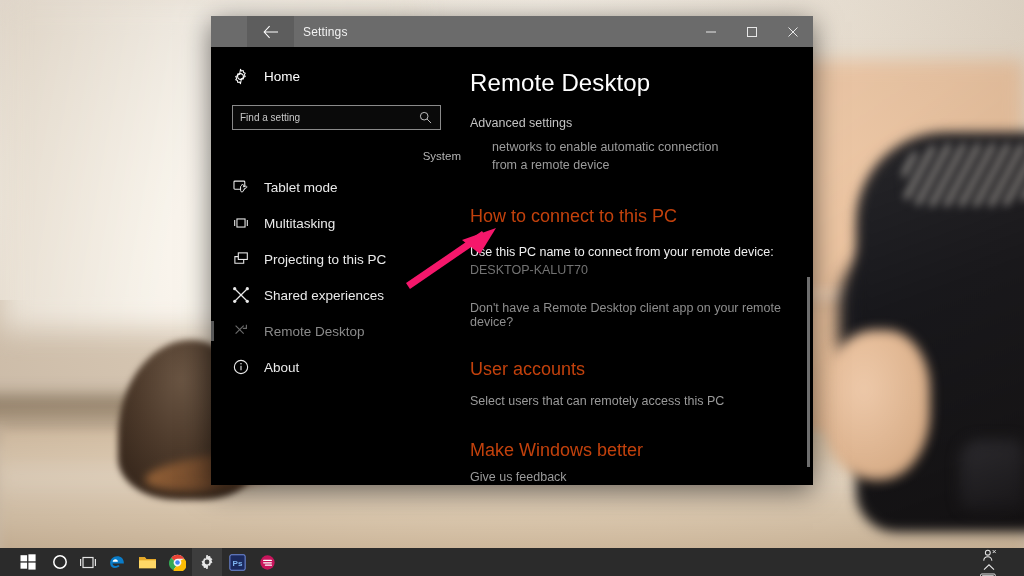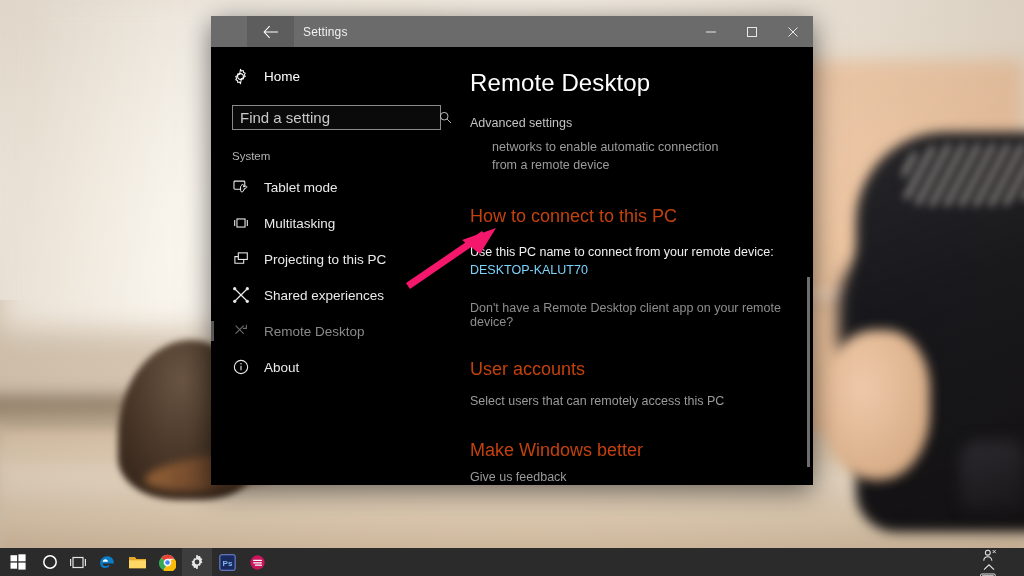--- a/index.html
+++ b/index.html
@@ -139,27 +139,27 @@
   #home-row .nav-ico { width:26px; display:flex; align-items:center; }
   #home-label { font-size:13.5px; color:#fff; margin-left:6px; }
 
   #search-wrap { padding:14px 20px 0 21px; }
   #search-box {
     height:25px; border:1px solid #8a8a8a; background:#0a0a0a;
     display:flex; align-items:center; padding:0 7px;
   }
   #search-input {
     flex:1; background:transparent; border:none; outline:none;
-    font-family:"Liberation Sans",sans-serif; font-size:15px; color:#d5d5d5;
+    font-family:"Liberation Sans",sans-serif; font-size:10px; color:#d5d5d5;
   }
   #search-input::placeholder { color:#c9c9c9; opacity:1; }
   #search-icon { width:15px; display:flex; align-items:center; justify-content:center; cursor:pointer; }
 
   #section-label {
-    margin:20px 0 7px 21px; font-size:11.5px; color:#b4b4b4;
+    margin:20px 0 7px 21px; font-size:11.5px; color:#b4b4b4;text-align:right;
   }
   .nav-item {
     display:flex; align-items:center; height:36px; padding-left:21px;
     cursor:pointer; position:relative;
   }
   .nav-item .nav-ico { width:26px; display:flex; align-items:center; }
   .nav-item .nav-label { font-size:13.5px; color:#eaeaea; margin-left:6px; white-space:nowrap; }
   .nav-item.selected .nav-label { color:#8a8a8a; }
   .nav-item.selected .nav-ico svg { opacity:.45; }
   .nav-item.selected::before {
@@ -168,38 +168,38 @@
 
   
   #content { flex:1; position:relative; padding:22px 0 0 9px; }
   #page-title-el { font-size:24px; font-weight:400; color:#fff; letter-spacing:.1px; }
   .sub-line { font-size:12.5px; color:#9c9c9c; margin-left:22px; line-height:18px; }
   #advanced-settings { font-size:12.5px; color:#c2c2c2; margin-top:19px; cursor:pointer; }
   .sec-head { font-size:18px; font-weight:normal; color:#c2410c; }
   .body-strong { font-size:12.5px; color:#f0f0f0; }
   .body-dim { font-size:12.5px; color:#9a9a9a; }
   .link-dim { font-size:12.5px; color:#8e8e8e; cursor:pointer; }
-  #pc-name { font-size:12.5px; color:#7dd3fc; margin-top:4px; }
+  #pc-name { font-size:12.5px; color:#737373; margin-top:4px; }
 
   #content-scrollbar {
     position:absolute; right:3px; top:0; width:3px; height:438px;
   }
   #content-scroll-thumb {
     position:absolute; right:0; top:230px; width:3px; height:190px; background:#6e6e6e;
   }
 
   
   #annotation-arrow { position:absolute; left:400px; top:228px; pointer-events:none; }
 
   
   #taskbar {
     position:absolute; left:0; bottom:0; width:1024px; height:28px;
     background:#2b2b2b; display:flex; align-items:center;
   }
-  #taskbar-left { display:flex; align-items:center; height:24px; }
+  #taskbar-left { display:flex; align-items:center; height:24px;padding-left:10px; }
   .tb-btn {
     width:28px; height:28px; display:flex; align-items:center; justify-content:center;
     cursor:pointer;
   }
   #start-button { width:36px; }
   .tb-app { width:30px; height:28px; display:flex; align-items:center; justify-content:center; cursor:pointer; }
   .tb-app.active { background:#3d3d3d; }
   #taskbar-right {
     margin-left:auto; display:flex; align-items:center; height:28px; padding-right:4px;flex-direction:column;
   }

